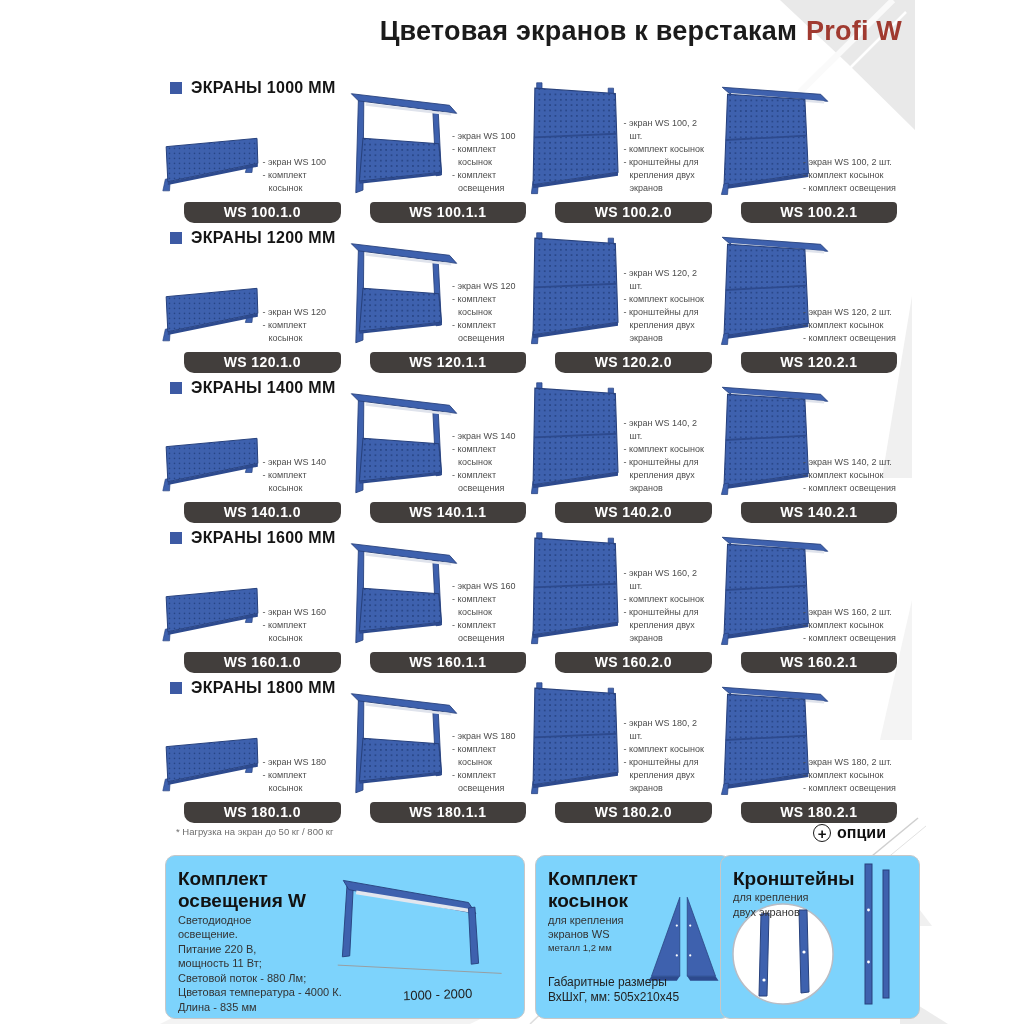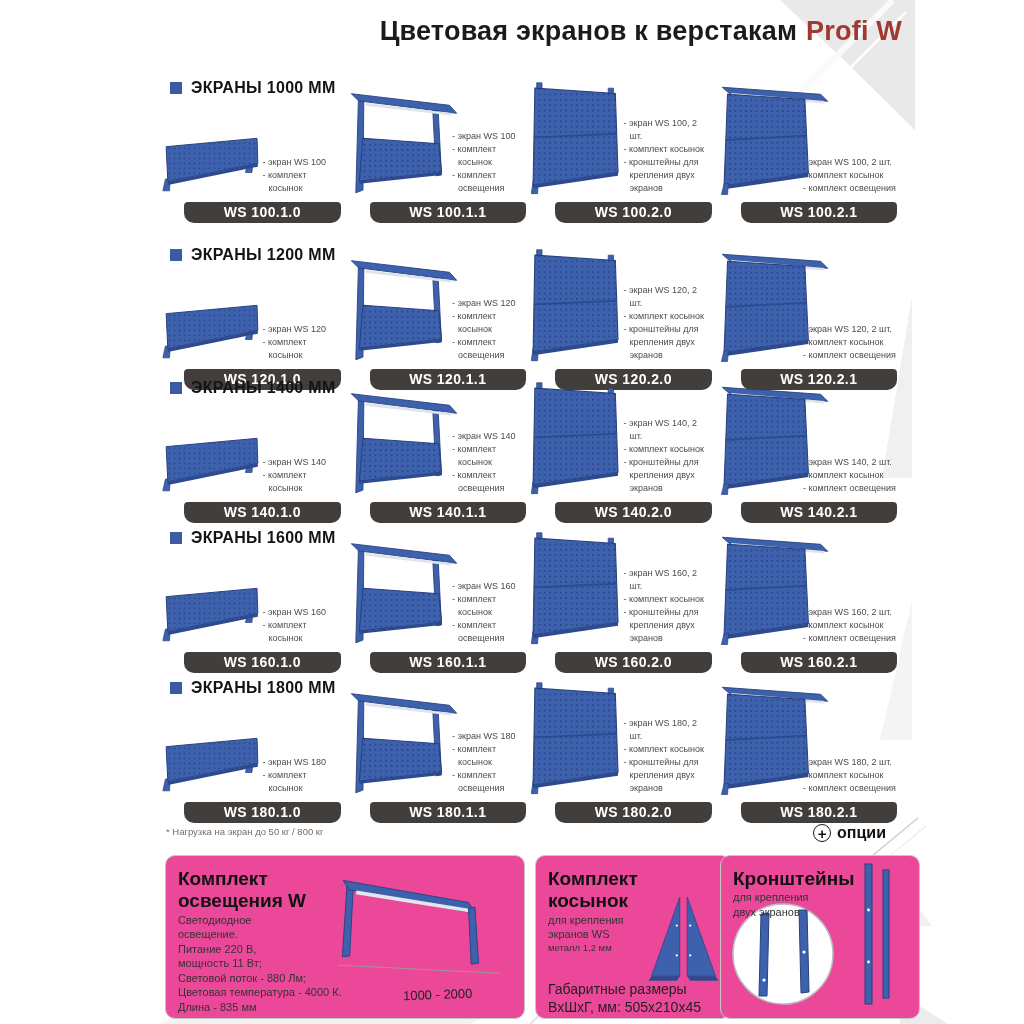--- a/index.html
+++ b/index.html
@@ -24,36 +24,36 @@
   .img-single{left:2px;bottom:30px;width:100px;height:60px;}
   .img-light{left:0;bottom:26px;width:116px;height:116px;}
   .img-double{left:0;bottom:26px;width:90px;height:118px;}
   .img-double-light{left:0;bottom:26px;width:116px;height:118px;}
   .bullets{position:absolute;bottom:30px;font-size:9px;color:#4c4c4c;line-height:1.45;}
   .bullet{padding-left:6px;text-indent:-6px;}
   .b-single{right:4px;width:74px;}
   .b-light{right:0;width:74px;}
   .b-double{right:0;width:88px;}
   .b-double-light{right:0;width:94px;}
-  .footnote{position:absolute;left:166px;top:826px;font-size:9.5px;color:#6e6e6e;z-index:2;}
+  .footnote{position:absolute;left:176px;top:826px;font-size:9.5px;color:#6e6e6e;z-index:2;}
   .options-badge{position:absolute;top:824px;right:138px;display:flex;align-items:center;gap:6px;
                  font-weight:bold;font-size:16px;color:#111;z-index:2;}
   .plus-icon{width:18px;height:18px;border:1.7px solid #1a1a1a;border-radius:50%;display:flex;
              align-items:center;justify-content:center;font-size:15px;font-weight:bold;line-height:1;box-sizing:border-box;}
-  .opt-box{position:absolute;top:855px;height:164px;background:#ec4899;border:1px solid #c7c7c7;
+  .opt-box{position:absolute;top:855px;height:164px;background:#7dd3fc;border:1px solid #c7c7c7;
            border-radius:10px;box-sizing:border-box;padding:12px 12px;z-index:2;}
   #opt1{left:165px;width:360px;}
   #opt2{left:535px;width:196px;}
   #opt3{left:720px;width:200px;}
   .opt-title{font-size:19px;font-weight:bold;line-height:1.18;color:#111;position:relative;z-index:2;}
   #opt1 .opt-title{width:165px;}
   #opt2 .opt-title{width:110px;}
   .opt-desc{font-size:11px;color:#333;white-space:pre-line;line-height:1.32;position:relative;z-index:2;}
   .opt-material{font-size:9.5px;color:#333;position:relative;z-index:2;}
-  .opt-dims{position:absolute;left:12px;bottom:2px;font-size:14px;color:#222;white-space:pre-line;line-height:1.3;z-index:2;}
+  .opt-dims{position:absolute;left:12px;bottom:12px;font-size:12px;color:#222;white-space:pre-line;line-height:1.3;z-index:2;}
   .opt-img{position:absolute;z-index:1;}
   #opt1 .opt-img{right:4px;top:6px;width:208px;height:116px;}
   #opt2 .opt-img{right:4px;top:24px;width:82px;height:118px;}
   #opt3 .opt-img{left:6px;top:6px;width:164px;height:146px;}
   .opt-img svg{width:100%;height:100%;display:block;}
   .dim-label{position:absolute;right:52px;bottom:16px;font-size:13px;color:#222;
              transform:rotate(-2deg);z-index:2;}
 </style>
 </head>
 <body>
@@ -158,21 +158,21 @@
             </div>
             <div class="bullets b-double-light">
               <div class="bullet">- экран WS 100, 2 шт.</div>
               <div class="bullet">- комплект косынок</div>
               <div class="bullet">- комплект освещения</div>
             </div>
             <div class="bar">WS 100.2.1</div>
           </div>
         </div>
       </div>
-      <div class="row" style="top: 242px;">
+      <div class="row" style="top: 225px;">
         <div class="row-header">
           <span class="sq"></span>
           <span class="row-title">ЭКРАНЫ 1200 ММ</span>
         </div>
         <div class="cells">
           <div class="cell">
             <div class="cell-img img-single">
               <svg viewBox="0 0 120 70">
                 <polygon points="4,52 10,51 9,66 1,66" fill="#3e61ae" stroke="#23407e" stroke-width="0.8"></polygon>
                 <polygon points="103,33 109,32 108,44 100,44" fill="#3e61ae" stroke="#23407e" stroke-width="0.8"></polygon>

